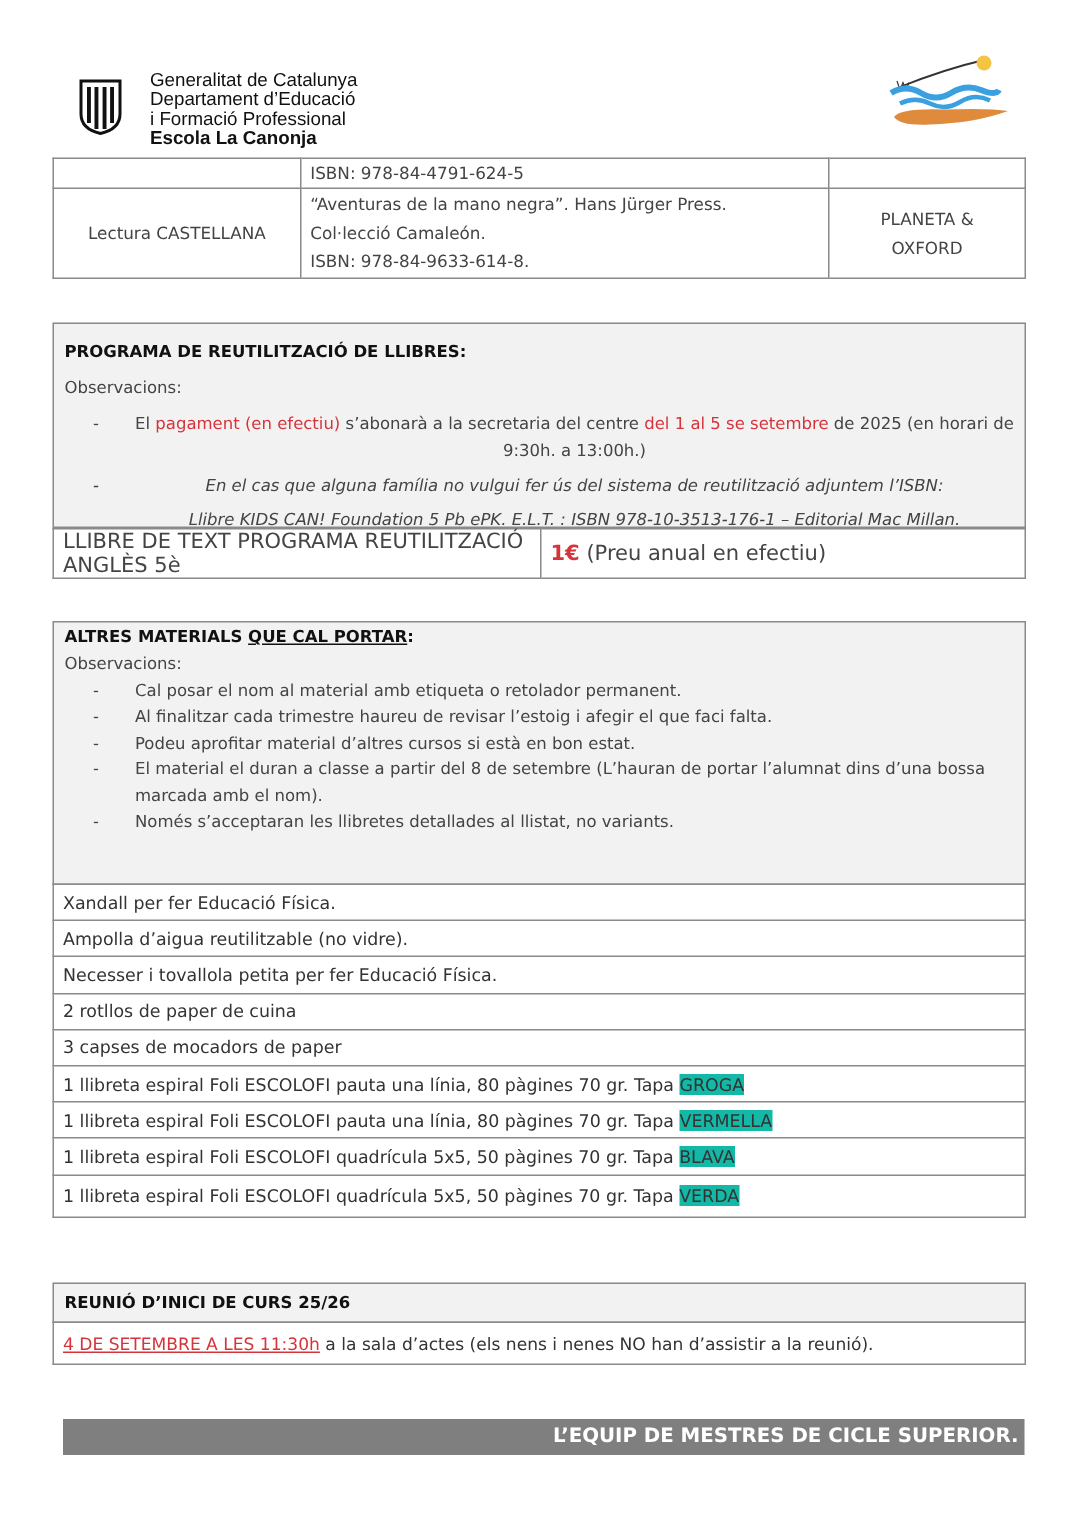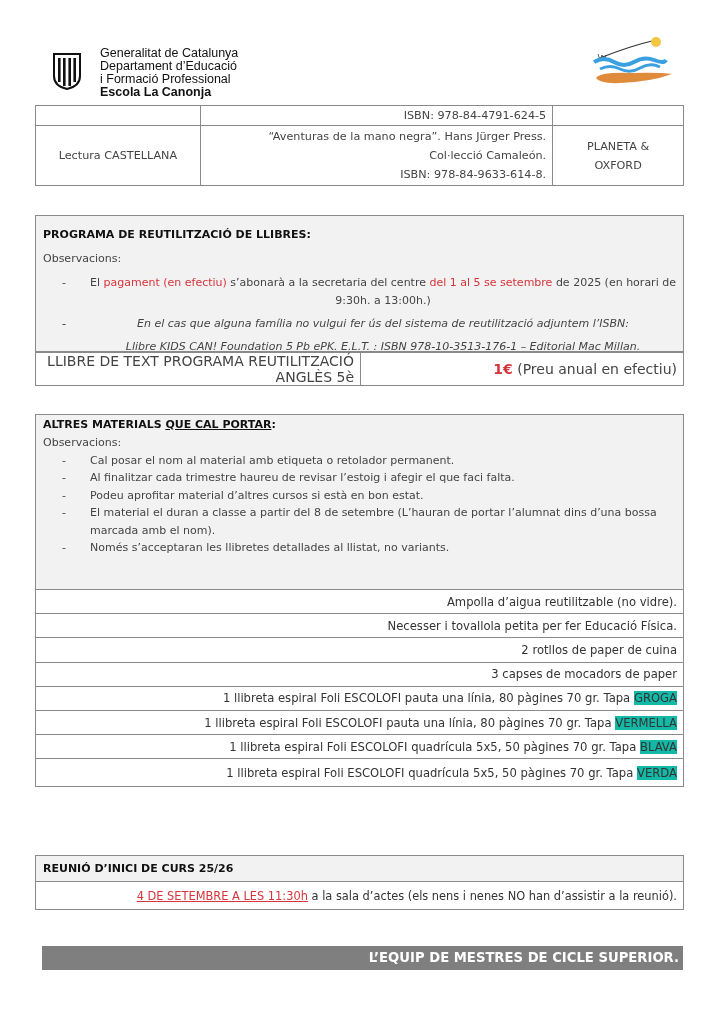--- a/index.html
+++ b/index.html
@@ -8,21 +8,21 @@
   .abs { position: absolute; }
 
   
   .logo-gen { left: 52px; top: 52px; width: 30px; height: 38px; }
   .gen-text { left: 100px; top: 47px; font-family: "Liberation Sans", sans-serif; font-size: 12.5px; line-height: 13px; color: #111; }
   .gen-text .school { font-weight: bold; }
   .school-logo { left: 590px; top: 36px; width: 92px; height: 52px; }
 
   
   table { border-collapse: collapse; position: absolute; font-size: 11.2px; }
-  td { border: 1px solid #8a8a8a; padding: 0 6px; vertical-align: middle; text-align: right; }
+  td { border: 1px solid #8a8a8a; padding: 0 6px; vertical-align: middle; }
 
   
   .t1 { left: 35px; top: 105px; width: 649px; }
   .t1 td { color: #444; }
   .t1 .c1 { width: 152px; text-align: center; }
   .t1 .c2 { width: 340px; line-height: 19px; }
   .t1 .c3 { width: 118px; text-align: center; line-height: 19px; }
 
   
   .box { border: 1px solid #8a8a8a; background: #f2f2f2; position: absolute; box-sizing: border-box; }
@@ -141,20 +141,23 @@
   <ul class="bullets">
     <li>Cal posar el nom al material amb etiqueta o retolador permanent.</li>
     <li>Al finalitzar cada trimestre haureu de revisar l’estoig i afegir el que faci falta.</li>
     <li>Podeu aprofitar material d’altres cursos si està en bon estat.</li>
     <li>El material el duran a classe a partir del 8 de setembre (L’hauran de portar l’alumnat dins d’una bossa marcada amb el nom).</li>
     <li>Només s’acceptaran les llibretes detallades al llistat, no variants.</li>
   </ul>
 </div>
 <table class="t3">
   <tbody>
+      <tr>
+        <td>Xandall per fer Educació Física.</td>
+      </tr>
   <tr>
         <td>Ampolla d’aigua reutilitzable (no vidre).</td>
       </tr>
   <tr>
         <td>Necesser i tovallola petita per fer Educació Física.</td>
       </tr>
   <tr>
         <td>2 rotllos de paper de cuina</td>
       </tr>
   <tr>

